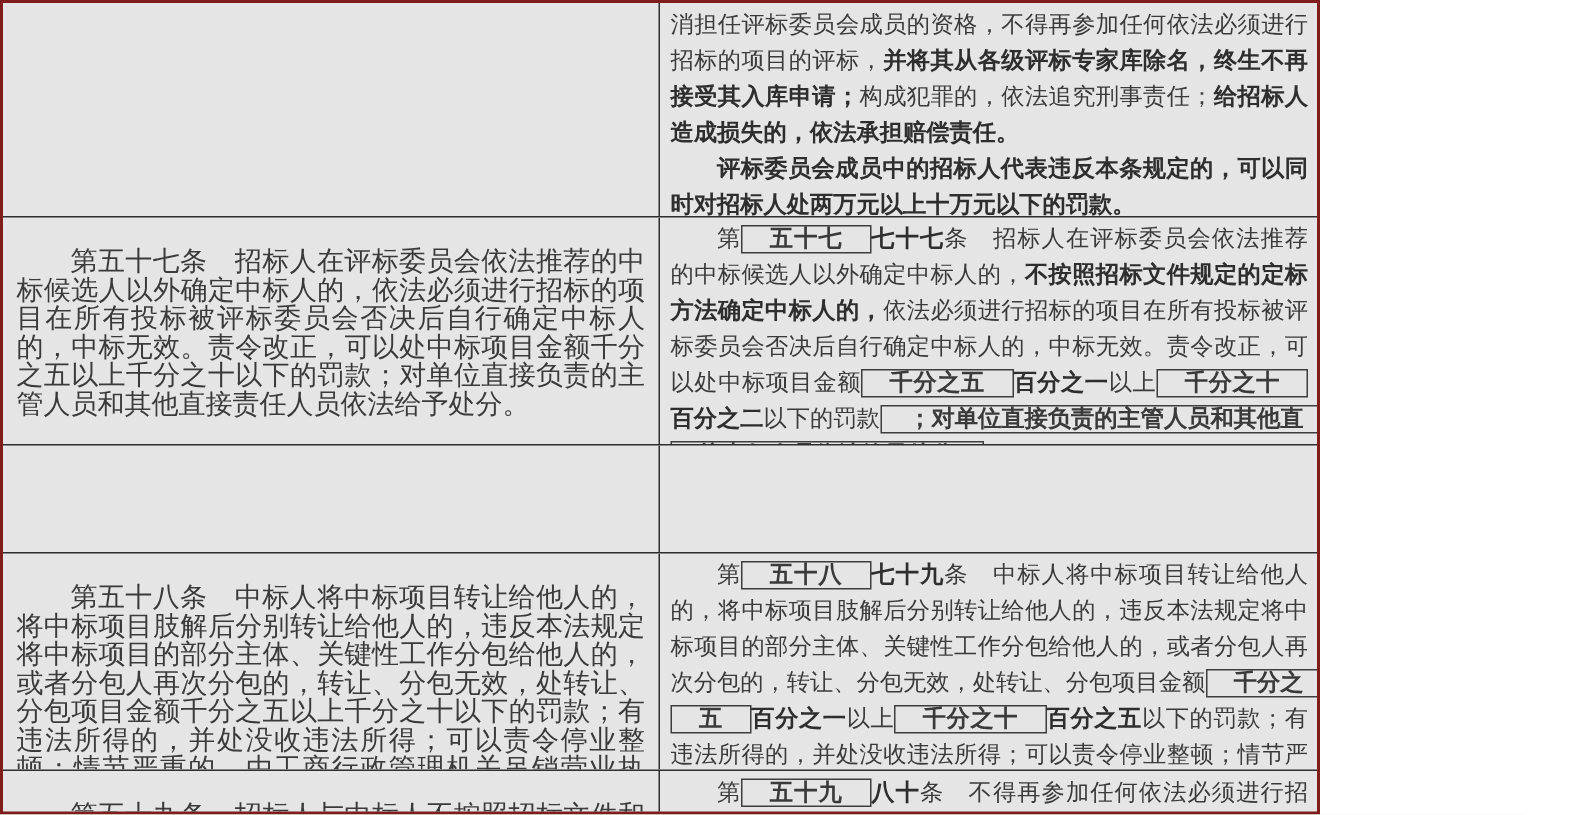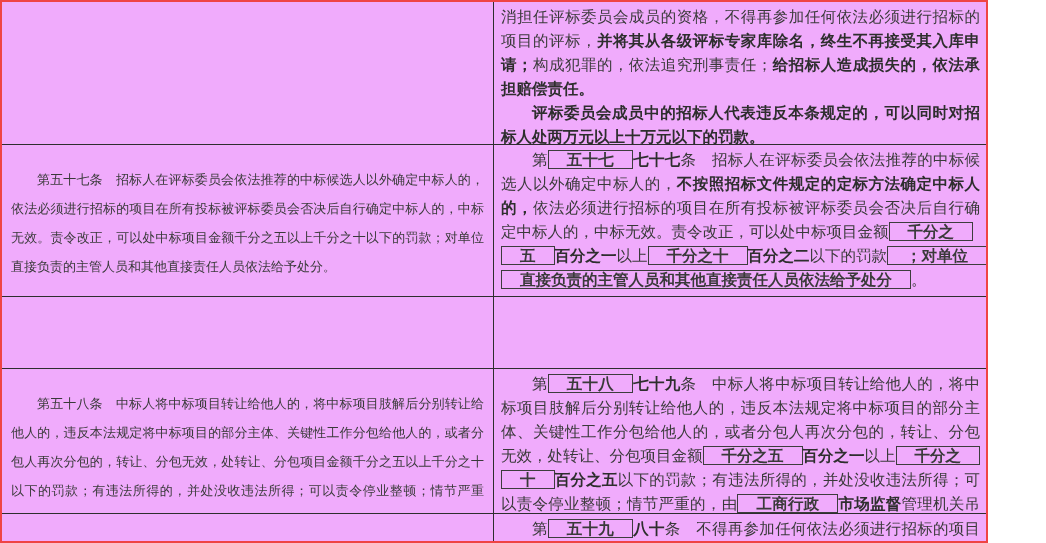--- a/index.html
+++ b/index.html
@@ -3,43 +3,43 @@
 <meta charset="utf-8">
 <style>
   html,body{margin:0;padding:0;background:#ffffff;}
   body{
     width:1046px;height:543px;overflow:hidden;
     font-family:"Liberation Serif","DejaVu Serif",serif;
     color:#3a3a3a;
   }
   .doc{
     box-sizing:border-box;
-    width:988px;height:543px;
-    border:2px solid #ef4444;
+    width:880px;height:543px;
+    border:2px solid #7f1d1d;
     overflow:hidden;
-    background:#f0abfc;
+    background:#e5e5e5;
   }
   .row{
     box-sizing:border-box;
     display:grid;
     grid-template-columns:1fr 1fr;
     border-bottom:1.5px solid #2e2e2e;
     overflow:hidden;
   }
   .row:last-child{border-bottom:none;}
   .cell{
     box-sizing:border-box;
     overflow:hidden;
     text-align:justify;
   }
   .cell-left{
     border-right:1.5px solid #2e2e2e;
     padding:20px 9px 4px 9px;
-    font-size:13px;
-    line-height:29px;
+    font-size:18px;
+    line-height:19px;
   }
   .cell-right{
     padding:3px 6px 3px 7px;
     font-size:15.5px;
     line-height:24px;
   }
   .para{margin:0;}
   .para.indent{text-indent:2em;}
   .run-normal{font-weight:normal;}
   .run-bold{

